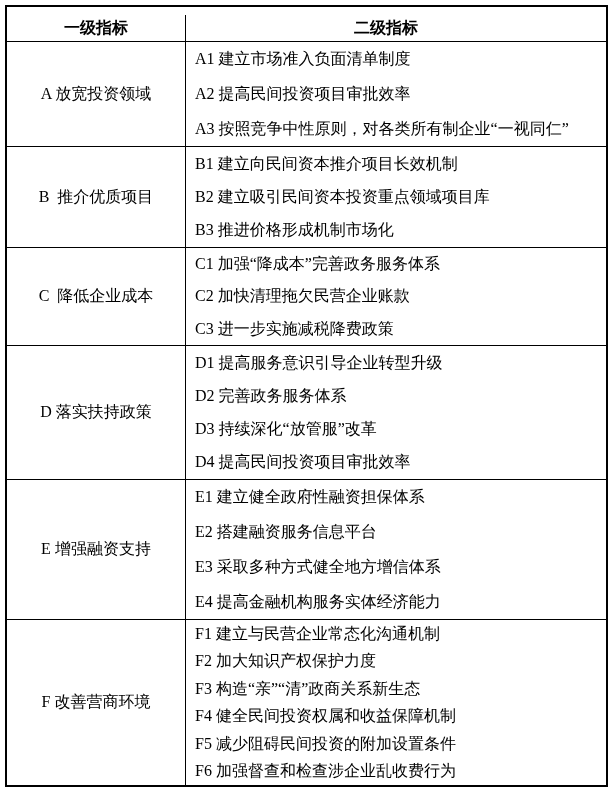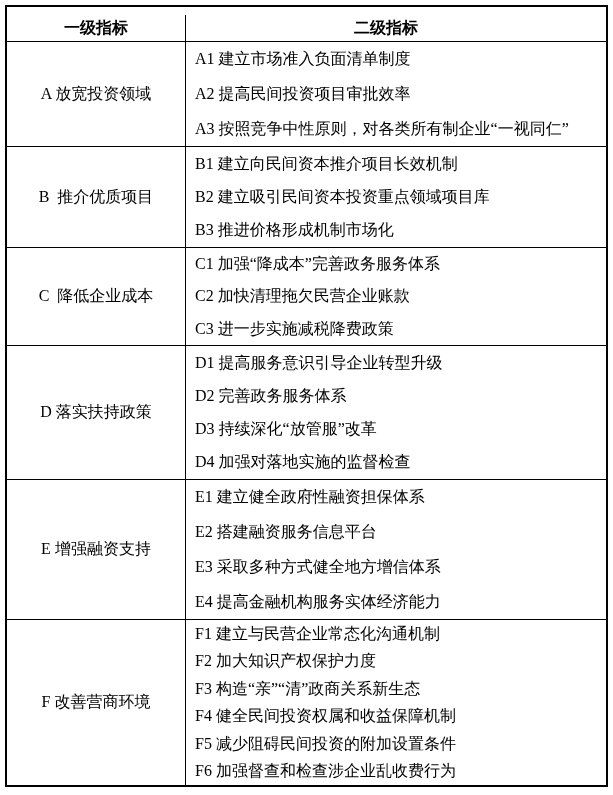--- a/index.html
+++ b/index.html
@@ -118,21 +118,21 @@
         <div class="l2-item">C3 进一步实施减税降费政策</div>
       </div>
     </div>
 
     <div class="t-row row-d">
       <div class="cell-l1">D 落实扶持政策</div>
       <div class="cell-l2">
         <div class="l2-item">D1 提高服务意识引导企业转型升级</div>
         <div class="l2-item">D2 完善政务服务体系</div>
         <div class="l2-item">D3 持续深化“放管服”改革</div>
-        <div class="l2-item">D4 加强对落地实施的监督检查</div>
+        <div class="l2-item">D4 提高民间投资项目审批效率</div>
       </div>
     </div>
 
     <div class="t-row row-e">
       <div class="cell-l1">E 增强融资支持</div>
       <div class="cell-l2">
         <div class="l2-item">E1 建立健全政府性融资担保体系</div>
         <div class="l2-item">E2 搭建融资服务信息平台</div>
         <div class="l2-item">E3 采取多种方式健全地方增信体系</div>
         <div class="l2-item">E4 提高金融机构服务实体经济能力</div>

